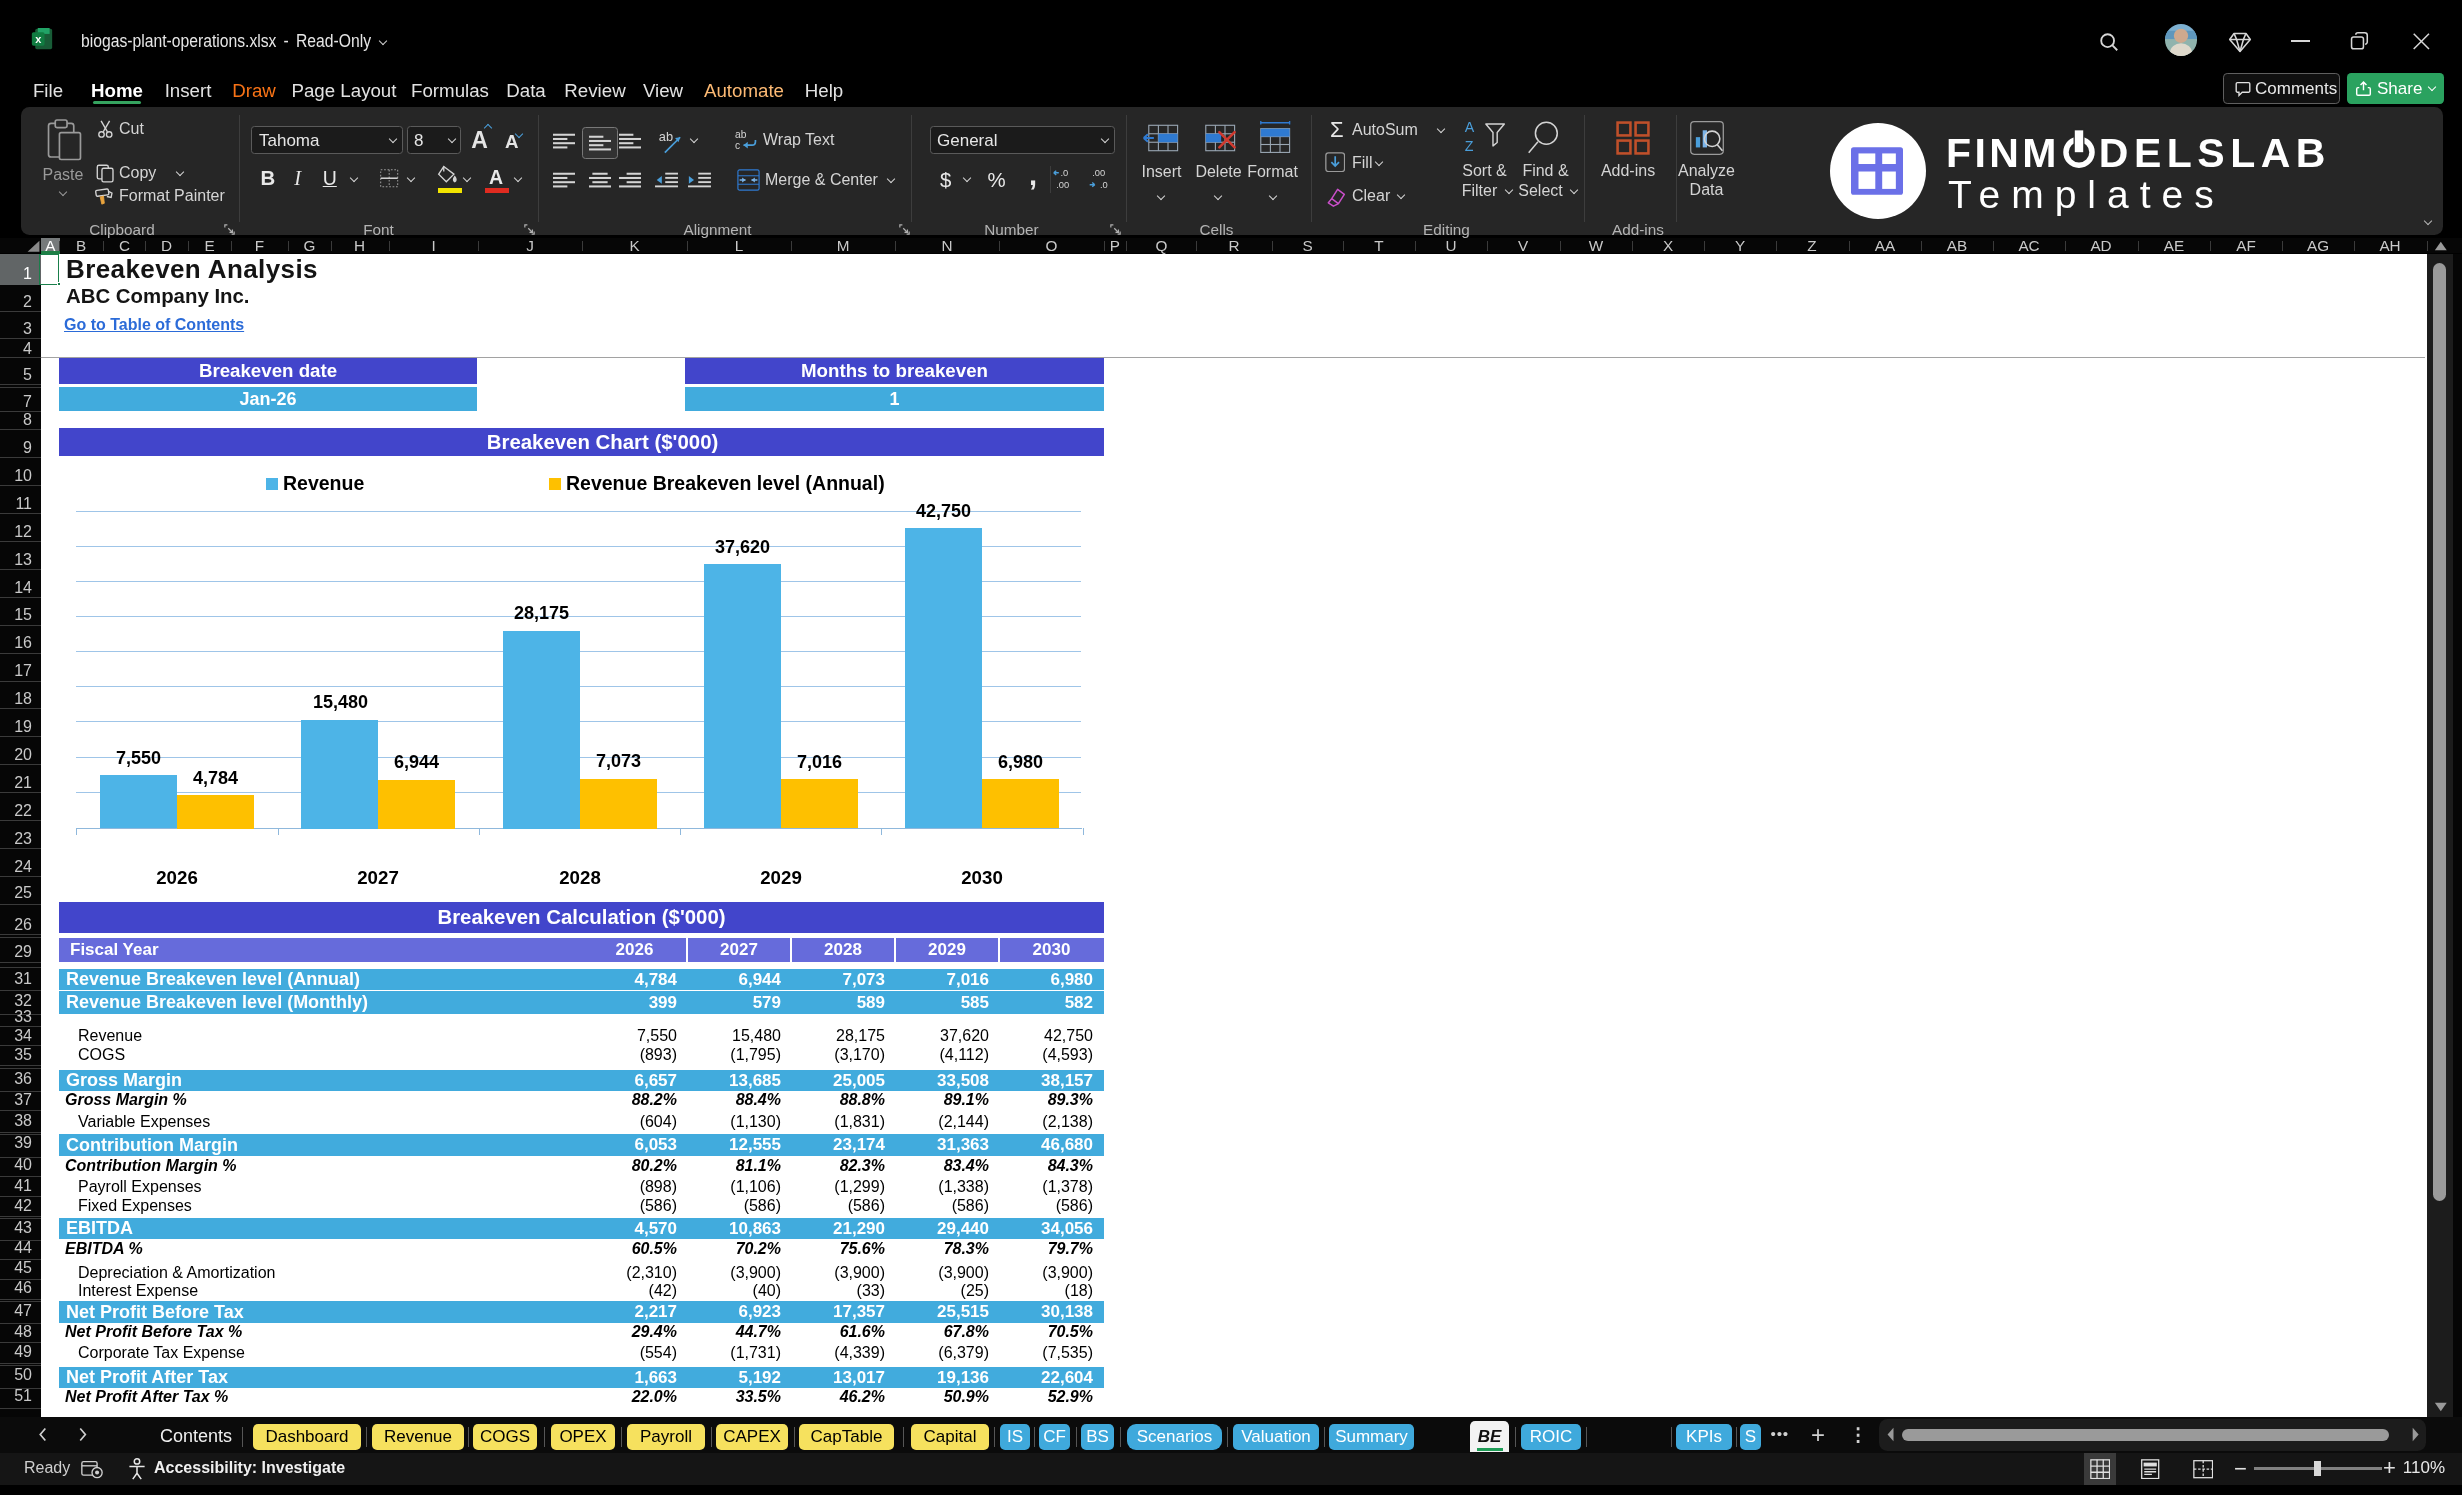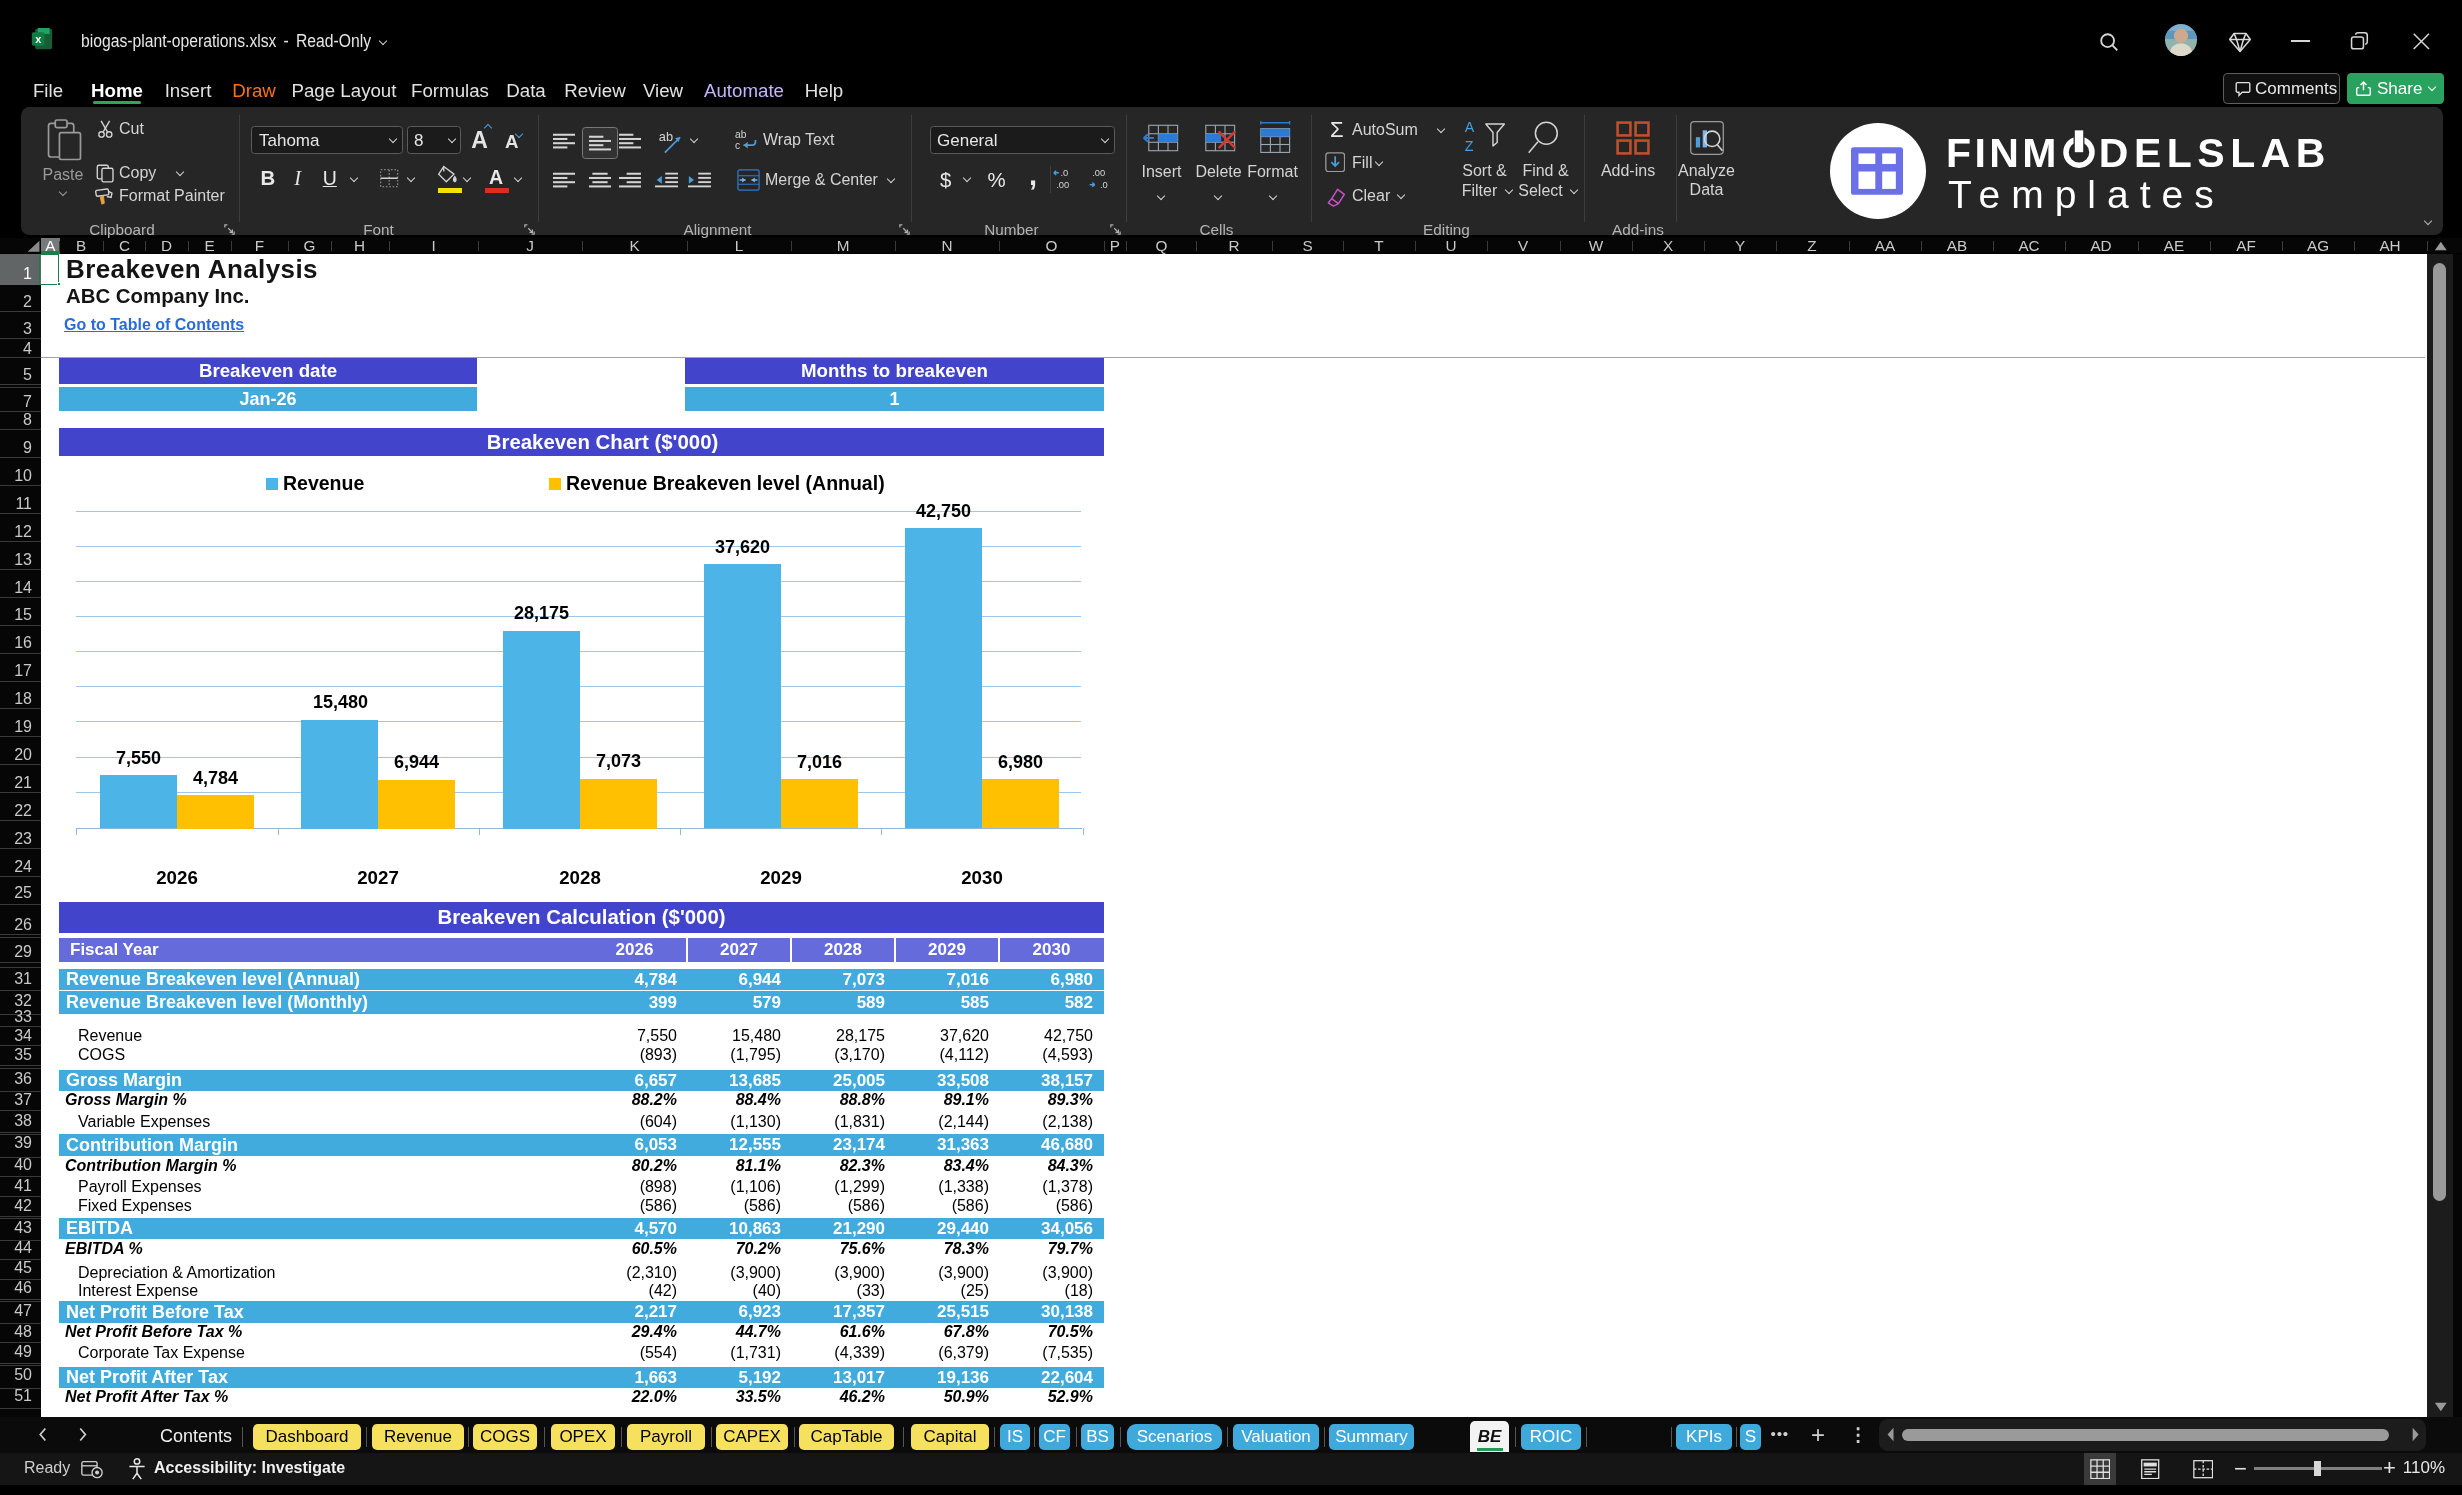--- a/index.html
+++ b/index.html
@@ -61,21 +61,21 @@
   </svg>
 <div class="a ct" style="left:-24px;top:78px;width:144px;height:25.5px;font-size:18.7px;color:#e2e2e2;">File</div>
 <div class="a ct" style="left:45px;top:78px;width:144px;height:25.5px;font-size:18.7px;font-weight:bold;color:#fff;">Home</div>
 <div class="a ct" style="left:116px;top:78px;width:144px;height:25.5px;font-size:18.7px;color:#e2e2e2;">Insert</div>
 <div class="a ct" style="left:182px;top:78px;width:144px;height:25.5px;font-size:18.7px;color:#f97316;text-align:right;">Draw</div>
 <div class="a ct" style="left:272px;top:78px;width:144px;height:25.5px;font-size:18.7px;color:#e2e2e2;">Page Layout</div>
 <div class="a ct" style="left:378px;top:78px;width:144px;height:25.5px;font-size:18.7px;color:#e2e2e2;">Formulas</div>
 <div class="a ct" style="left:454px;top:78px;width:144px;height:25.5px;font-size:18.7px;color:#e2e2e2;">Data</div>
 <div class="a ct" style="left:523px;top:78px;width:144px;height:25.5px;font-size:18.7px;color:#e2e2e2;">Review</div>
 <div class="a ct" style="left:591px;top:78px;width:144px;height:25.5px;font-size:18.7px;color:#e2e2e2;">View</div>
-<div class="a ct" style="left:672px;top:78px;width:144px;height:25.5px;font-size:18.7px;color:#c4b5fd;text-align:right;">Automate</div>
+<div class="a ct" style="left:672px;top:78px;width:144px;height:25.5px;font-size:18.7px;color:#fdba74;text-align:right;">Automate</div>
 <div class="a ct" style="left:752px;top:78px;width:144px;height:25.5px;font-size:18.7px;color:#e2e2e2;">Help</div>
 <div class="a" style="left:93px;top:101px;width:48px;height:3.4px;background:#35a35f;border-radius:1.7px;"></div>
 <div class="a" style="left:2223px;top:73px;width:117px;height:31px;border:0.8px solid #5f5f5f;border-radius:4.2px;background:#101010;"></div>
 <svg class="a" style="left:2235px;top:81px;width:16px;height:16px;" viewBox="0 0 20 20">
     <path d="M3 2 h14 a1.5 1.5 0 0 1 1.5 1.5 v9 a1.5 1.5 0 0 1 -1.5 1.5 h-8 l-4 4 v-4 h-2 a1.5 1.5 0 0 1 -1.5 -1.5 v-9 A1.5 1.5 0 0 1 3 2 Z" fill="none" stroke="#e0e0e0" stroke-width="1.7"></path>
   </svg>
 <div class="a cl" style="left:2255px;top:74px;width:78px;height:29px;color:#e8e8e8;font-size:17px;">Comments</div>
 <div class="a" style="left:2347px;top:73px;width:97px;height:31px;background:#2aa25f;border-radius:4.2px;"></div>
 <svg class="a" style="left:2355px;top:80px;width:17px;height:17px;" viewBox="0 0 20 20">
     <g fill="none" stroke="#fff" stroke-width="1.7">

